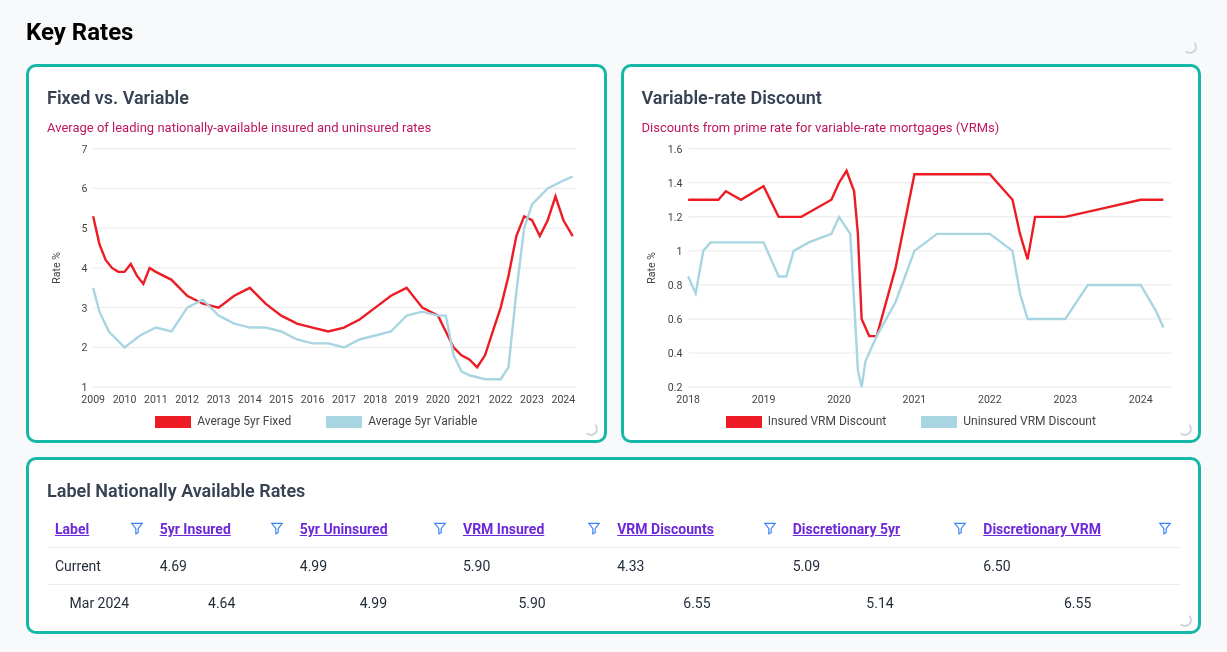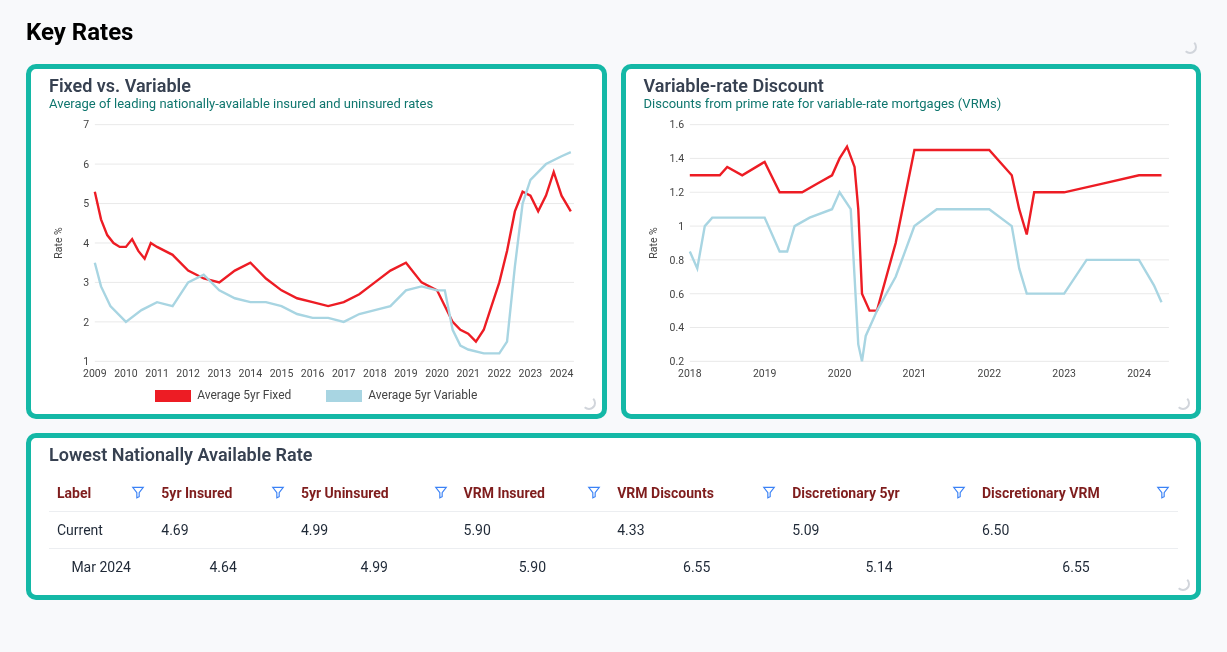--- a/index.html
+++ b/index.html
@@ -16,36 +16,36 @@
     color: #000000;
     margin: 0 0 18px 0;
   }
   .row {
     display: flex;
     gap: 14px;
     margin-bottom: 14px;
   }
   .card {
     background: #fff;
-    border: 5px solid #14b8a6;
+    border: 3px solid #14b8a6;
     border-radius: 10px;
-    padding: 6px 18px 10px 18px;
+    padding: 20px 18px 10px 18px;
     flex: 1 1 0;
     position: relative;
   }
   .card h2 {
     font-size: 18px;
     font-weight: 600;
     margin: 0;
     color: #374151;
   }
   .card .subtitle {
     font-size: 13px;
-    color: #0f766e;
-    margin: 0 0 6px 0;
+    color: #be185d;
+    margin: 12px 0 6px 0;
   }
   .chart-wrap {
     width: 100%;
   }
   svg { display:block; }
   .tick-label { font-size: 11px; fill: #444; }
   .grid-line { stroke: #e8e8e8; stroke-width:1; }
   .series-red { stroke: #ed1c24; stroke-width: 2.5; fill:none; }
   .series-blue { stroke: #a8d5e2; stroke-width: 2.5; fill:none; }
   .legend { display:flex; justify-content:center; gap:35px; font-size:12px; color:#444; padding:4px 0 2px 0;}
@@ -71,22 +71,23 @@
     font-size: 14px;
     margin-top: 10px;
   }
   table.rates th, table.rates td {
     text-align:left;
     padding:10px 8px;
     border-bottom: 1px solid #eceef1;
   }
   table.rates th {
     font-weight:700;
-    color:#7f1d1d;
+    color:#6d28d9;
     position:relative;
+    text-decoration:underline;
   }
   table.rates tr:last-child td { border-bottom:none;text-align:center; }
   .filter-icon {
     float:right;
     width:14px; height:14px;
     color:#3b82f6;
   }
   .filter-icon svg { width:14px; height:14px; display:block; }
   .yaxis-title { font-size:11px; fill:#444; }
 </style>
@@ -171,26 +172,30 @@
           <text x="204.87499999999778" y="272" text-anchor="middle" class="tick-label">2020</text>
           <text x="283.31249999999665" y="272" text-anchor="middle" class="tick-label">2021</text>
           <text x="361.74999999999557" y="272" text-anchor="middle" class="tick-label">2022</text>
           <text x="440.18749999999443" y="272" text-anchor="middle" class="tick-label">2023</text>
           <text x="518.6249999999933" y="272" text-anchor="middle" class="tick-label">2024</text>
           <text x="0" y="0" class="yaxis-title" text-anchor="middle" transform="translate(14,132) rotate(-90)">Rate %</text>
           <path d="M48.0,61.1 L79.4,61.1 L87.2,52.3 L102.9,61.1 L126.4,47.0 L142.1,78.9 L150.0,78.9 L165.7,78.9 L181.3,70.0 L197.0,61.1 L204.9,43.4 L212.7,31.0 L220.6,52.3 L224.5,96.6 L228.4,185.1 L236.3,202.9 L244.1,202.9 L263.7,132.0 L283.3,34.6 L361.7,34.6 L385.3,61.1 L393.1,96.6 L401.0,123.1 L408.8,78.9 L416.7,78.9 L440.2,78.9 L479.4,70.0 L518.6,61.1 L542.2,61.1 " class="series-red"></path>
           <path d="M48.0,140.9 L55.8,158.6 L63.7,114.3 L71.5,105.4 L95.1,105.4 L126.4,105.4 L142.1,140.9 L150.0,140.9 L157.8,114.3 L173.5,105.4 L197.0,96.6 L204.9,78.9 L216.6,96.6 L220.6,167.4 L224.5,238.3 L228.4,256.0 L232.3,229.4 L244.1,202.9 L263.7,167.4 L283.3,114.3 L306.8,96.6 L338.2,96.6 L361.7,96.6 L385.3,114.3 L393.1,158.6 L401.0,185.1 L408.8,185.1 L416.7,185.1 L440.2,185.1 L463.7,149.7 L479.4,149.7 L518.6,149.7 L534.3,176.3 L542.2,194.0 " class="series-blue"></path>
         </svg>
     </div>
+    <div class="legend">
+      <span><span class="swatch red"></span><span>Insured VRM Discount</span></span>
+      <span><span class="swatch blue"></span><span>Uninsured VRM Discount</span></span>
+    </div>
     <div class="corner-spinner"></div>
   </div>
 </div>
 
 <div class="card">
-  <h2>Lowest Nationally Available Rate</h2>
+  <h2>Label Nationally Available Rates</h2>
   <table class="rates">
     <thead>
       <tr>
         <th><span>Label</span><span class="filter-icon">
               <svg viewBox="0 0 24 24" fill="none" stroke="currentColor" stroke-width="2">
                 <polygon points="3 4 21 4 14 13 14 20 10 22 10 13 3 4"></polygon>
               </svg>
             </span></th>
         <th><span>5yr Insured</span><span class="filter-icon">
               <svg viewBox="0 0 24 24" fill="none" stroke="currentColor" stroke-width="2">

